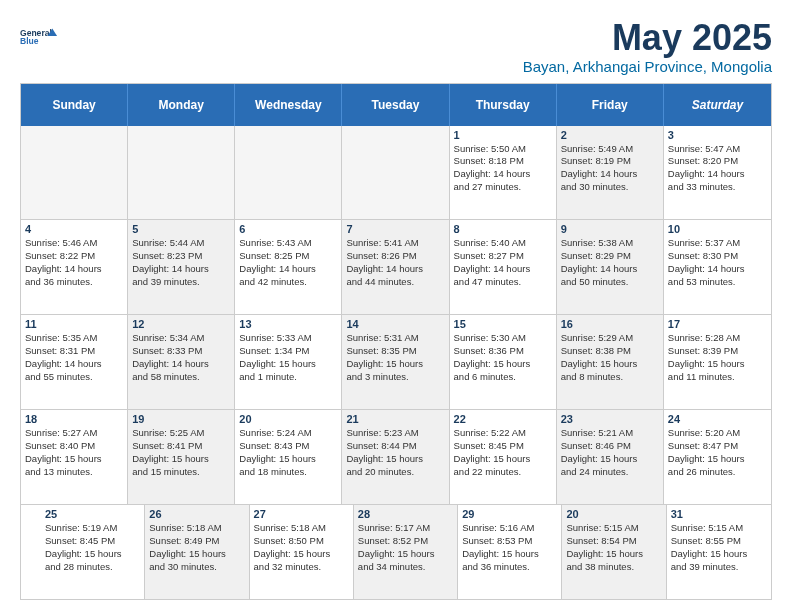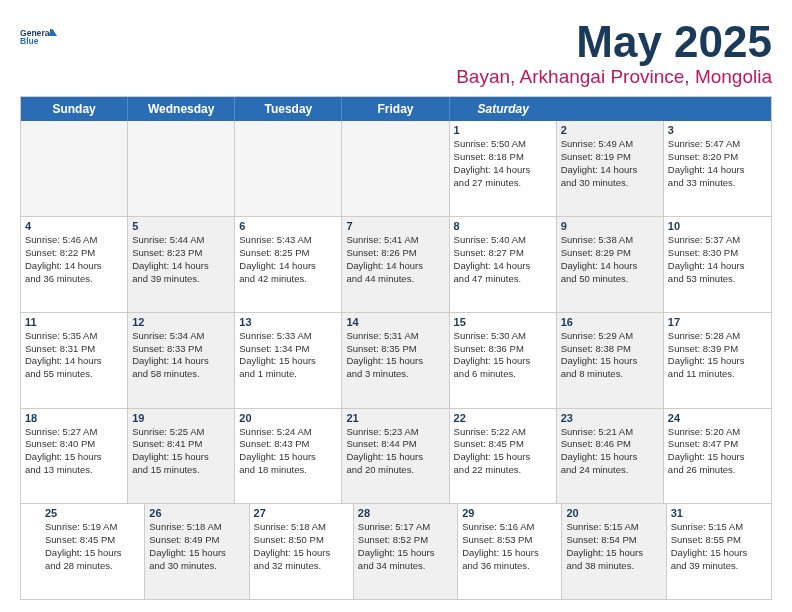--- a/index.html
+++ b/index.html
@@ -25,45 +25,45 @@
     }
     .logo {
       display: flex;
       align-items: center;
       gap: 4px;
     }
     .title-block {
       text-align: right;
     }
     .main-title {
-      font-size: 44px;
+      font-size: 36px;
       font-weight: bold;
       color: #1a3a5c;
       line-height: 1.1;
     }
     .subtitle {
-      font-size: 19px;
-      color: #be185d;
+      font-size: 15px;
+      color: #0369a1;
     }
     .calendar {
       flex: 1;
       display: flex;
       flex-direction: column;
       border: 1px solid #ccc;
     }
     .cal-header {
       display: grid;
       grid-template-columns: repeat(7, 1fr);
       background: #2a6db5;
     }
     .cal-header-cell {
       color: #fff;
       font-size: 12px;
       font-weight: bold;
-      padding: 5px 4px;
+      padding: 14px 4px;
       text-align: center;
       border-right: 1px solid #4a8dd5;
     }
     .cal-header-cell:last-child { border-right: none; font-style: italic; }
     .cal-body {
       flex: 1;
       display: flex;
       flex-direction: column;
     }
     .cal-row {
@@ -110,22 +110,24 @@
 </div>
     <div class="title-block">
       <div class="main-title">May 2025</div>
       <div class="subtitle">Bayan, Arkhangai Province, Mongolia</div>
     </div>
   </div>
 
   <div class="calendar">
     <div class="cal-header">
     <div class="cal-header-cell">Sunday</div>
+        <div class="cal-header-cell">Monday</div>
         <div class="cal-header-cell">Wednesday</div>
         <div class="cal-header-cell">Tuesday</div>
+        <div class="cal-header-cell">Thursday</div>
         <div class="cal-header-cell">Friday</div>
         <div class="cal-header-cell">Saturday</div>
       </div>
     <div class="cal-body">
     <div class="cal-row">
           <div class="cal-cell empty"></div>
           <div class="cal-cell empty"></div>
           <div class="cal-cell empty"></div>
           <div class="cal-cell empty"></div>
           <div class="cal-cell">

